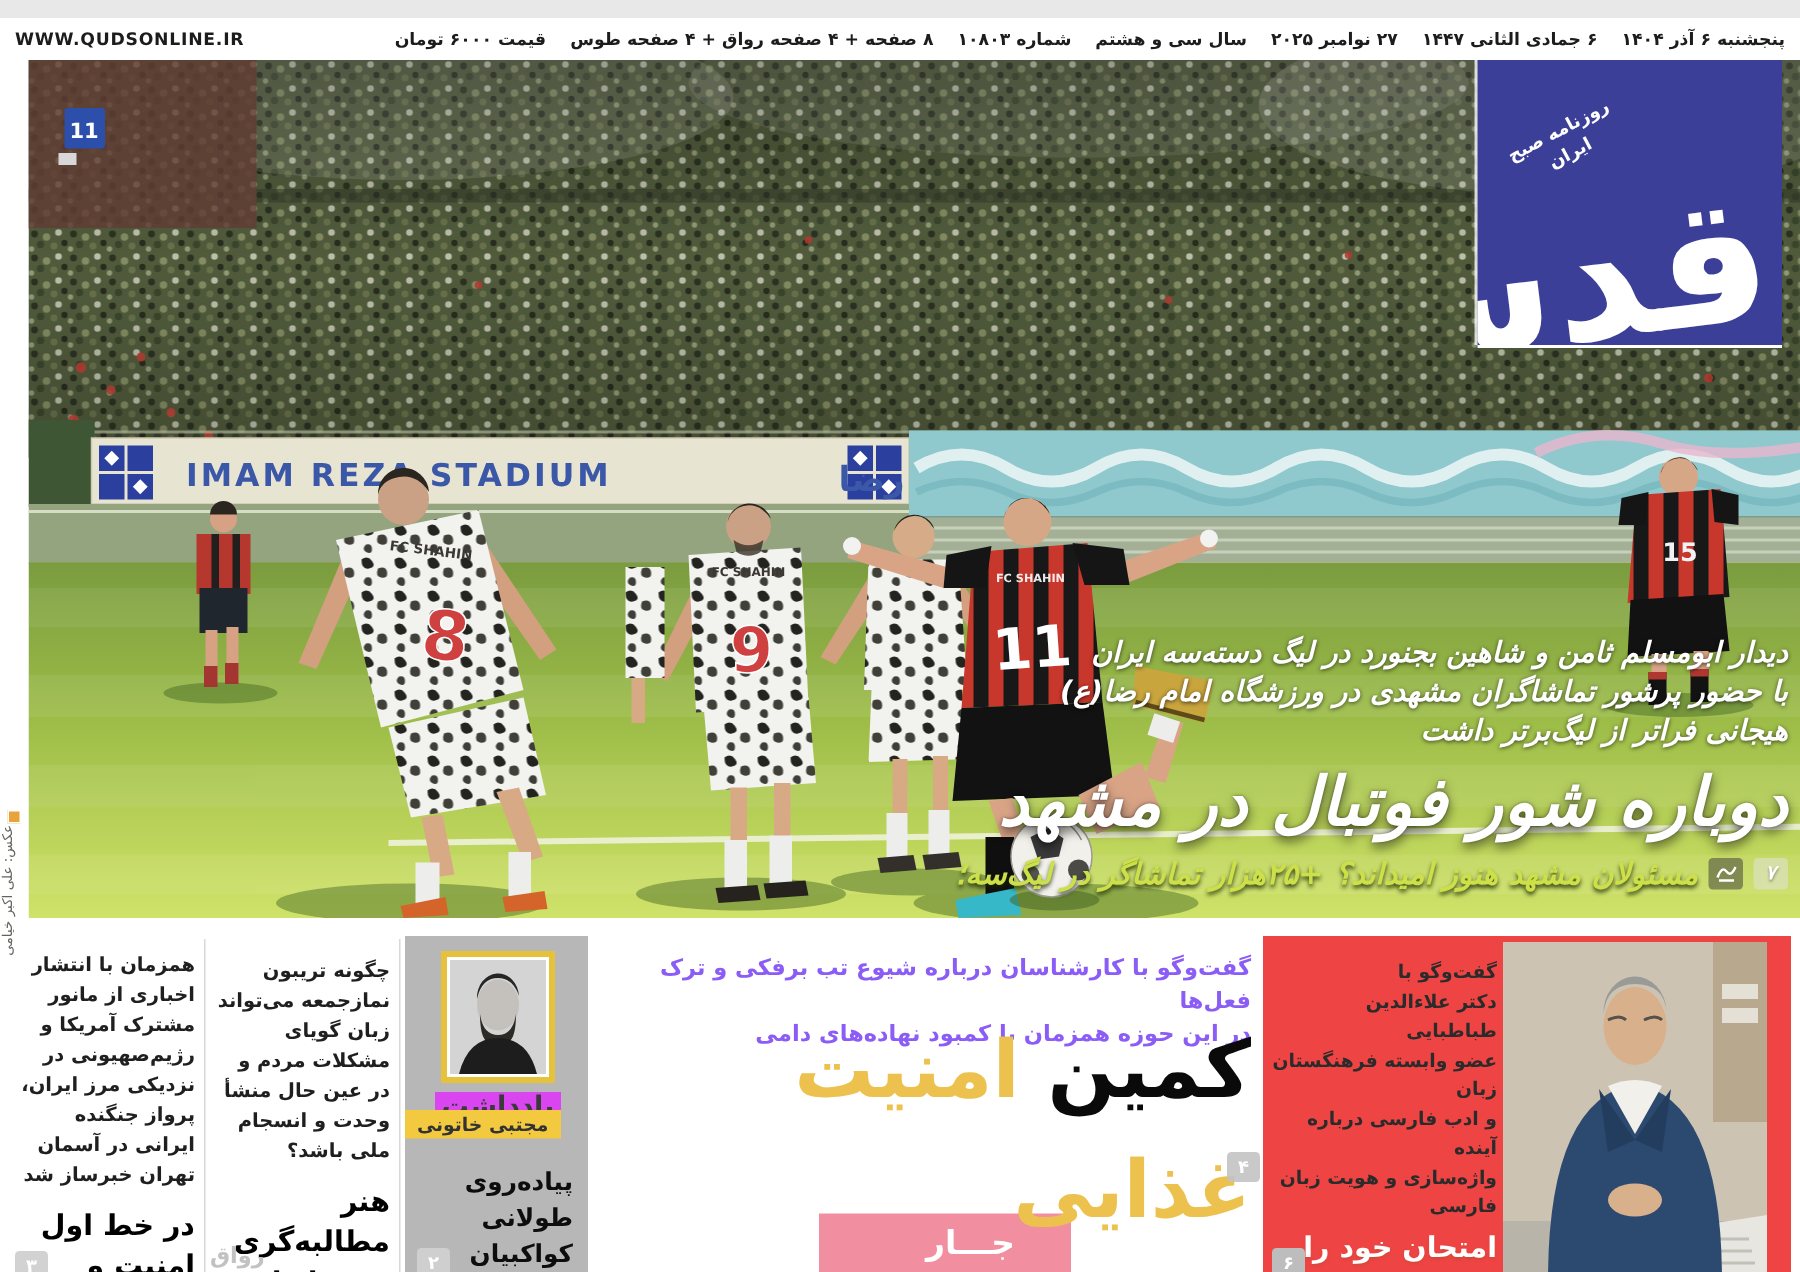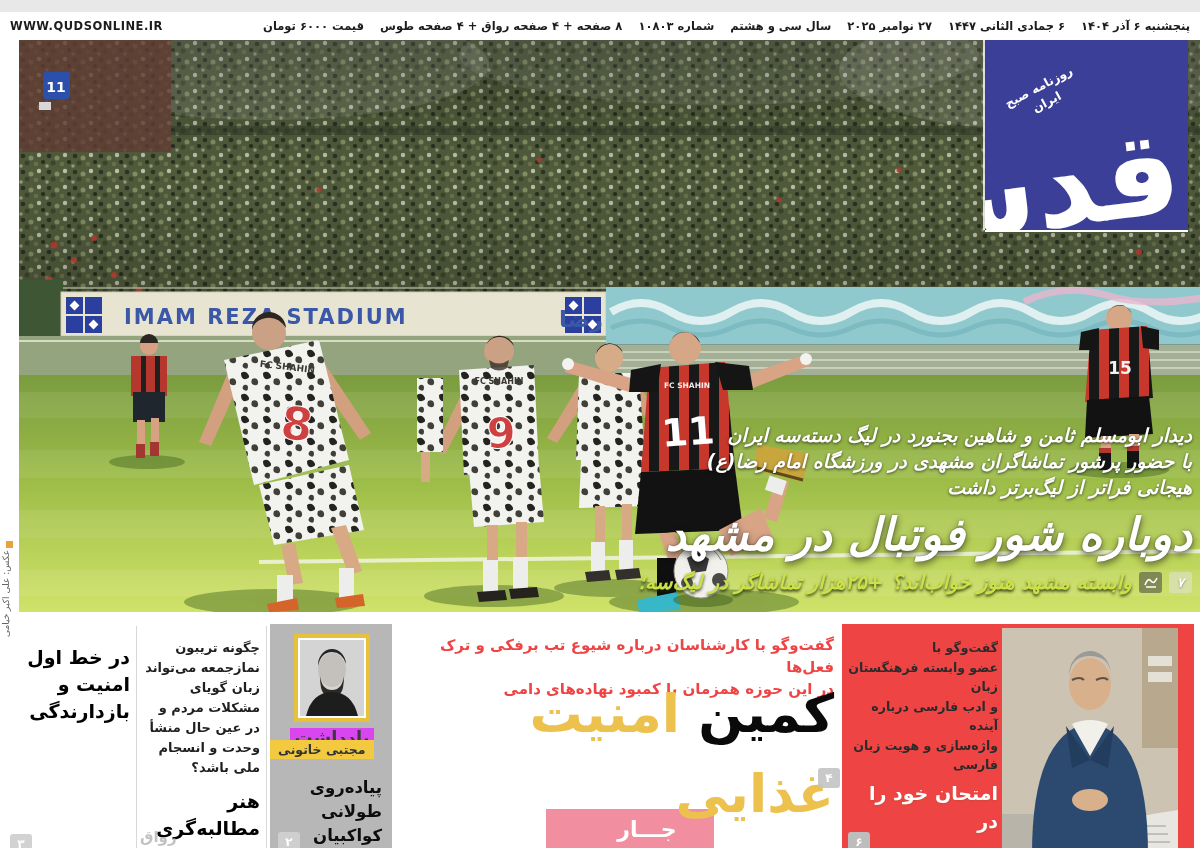--- a/index.html
+++ b/index.html
@@ -52,21 +52,21 @@
   .portrait-inner { width:100%; height:100%; background:#fff; padding:2px; }
   .note-label { position:absolute; left:20px; top:104px; width:84px; height:19px; background:#d946ef;
     color:#3a3a3a; font-size:18px; font-weight:bold; display:flex; align-items:center; justify-content:center; }
   .note-author { position:absolute; right:18px; top:116px; left:0; height:19px; background:#f2c93f;
     color:#333; font-size:12.5px; font-weight:bold; display:flex; align-items:center; justify-content:flex-end; padding:0 8px;
     direction:rtl; }
   .note-head { position:absolute; right:10px; top:152px; width:104px; direction:rtl; text-align:right;
     font-size:16.5px; line-height:24px; font-weight:900; color:#0d0d0d; }
 
   .center-intro { position:absolute; right:366px; top:622px; width:440px; direction:rtl; text-align:right;
-    font-size:15px; line-height:22px; font-weight:bold; color:#ef4444; }
+    font-size:15px; line-height:22px; font-weight:bold; color:#8b5cf6; }
   .center-head { position:absolute; right:366px; top:662px; width:445px; direction:rtl; text-align:right;
     font-size:53px; line-height:80px; font-weight:900; color:#0a0a0a; letter-spacing:-1px; }
   .gold { color:#ecc14d; }
   .sticker { position:absolute; left:546px; top:797px; width:168px; height:40px; background:#f18fa0;
     display:flex; align-items:center; justify-content:center; color:#fff; font-size:22px; font-weight:900; direction:rtl;padding-left:34px; }
   .sticker:after { content:""; position:absolute; left:34px; bottom:-11px; border:7px solid transparent;
     border-top:12px solid #f18fa0; }
 
   .yellowbox { position:absolute; left:842px; top:612px; width:352px; height:234px; background:#ef4444; }
   .yb-text { position:absolute; right:196px; top:14px; width:150px; direction:rtl; text-align:right; }
@@ -351,35 +351,36 @@
     </div>
     <div class="mainhead">دوباره شور فوتبال در مشهد</div>
     <div class="kickrow">
       <span class="badge badge-7">۷</span>
       <span class="badge badge-ic">
         <svg width="14" height="12" viewBox="0 0 14 12">
             <path d="M1 9 q3 -8 6 -4 q3 4 6 -3 M2 11 h10" stroke="#fff" stroke-width="1.6" fill="none"></path>
           </svg>
       </span>
       <span class="kicktext">
-        <span>وابسته مشهد هنوز خواب‌اند؟</span>
+        <span>مسئولان مشهد هنوز امید‌اند؟</span>
         <span>+۲۵هزار تماشاگر در لیگ‌سه؛</span>
       </span>
     </div>
   </div>
 
   <div class="logo">
     <div class="logo-sub">روزنامه صبح ایران</div>
     <div class="logo-title">قدس</div>
   </div>
 
   <div class="vline" style="left:136px"></div>
   <div class="vline" style="left:266px"></div>
 
   <div class="col" style="left:8px; top:622px; width:122px;">
+    <div class="col-intro">همزمان با انتشار اخباری از مانور مشترک آمریکا و رژیم‌صهیونی در نزدیکی مرز ایران، پرواز جنگنده ایرانی در آسمان تهران خبرساز شد</div>
     <div class="col-head">
       <div>در خط اول</div>
       <div>امنیت و</div>
       <div>بازدارندگی</div>
     </div>
   </div>
   <div class="pagebadge" style="left:10px; top:822px;">۳</div>
 
   <div class="col" style="left:142px; top:626px; width:118px;">
     <div class="col-intro">چگونه تریبون نمازجمعه می‌تواند زبان گویای مشکلات مردم و در عین حال منشأ وحدت و انسجام ملی باشد؟</div>
@@ -439,20 +440,21 @@
         <path d="M112 98 L88 132 L106 140z" fill="#233d5e"></path>
         <ellipse cx="88" cy="56" rx="21" ry="26" fill="#d9b08c"></ellipse>
         <path d="M67 48 a21 24 0 0 1 42 -2 q-2 -18 -21 -18 q-19 0 -21 20z" fill="#9a9a98"></path>
         <path d="M70 52 q8 -4 12 0 M94 52 q8 -4 12 0" stroke="#55514c" stroke-width="2" fill="none"></path>
         <ellipse cx="88" cy="172" rx="18" ry="11" fill="#d9b08c"></ellipse>
       </svg>
     </div>
     <div class="yb-text">
       <div class="yb-intro">
         <div>گفت‌وگو با</div>
+        <div>دکتر علاءالدین طباطبایی</div>
         <div>عضو وابسته فرهنگستان زبان</div>
         <div>و ادب فارسی درباره آینده</div>
         <div>واژه‌سازی و هویت زبان فارسی</div>
       </div>
       <div class="yb-head">
         <div>امتحان خود را در</div>
 
       </div>
     </div>
     <div class="pagebadge" style="left:6px; top:208px; background:#bdbdbd;">۶</div>

